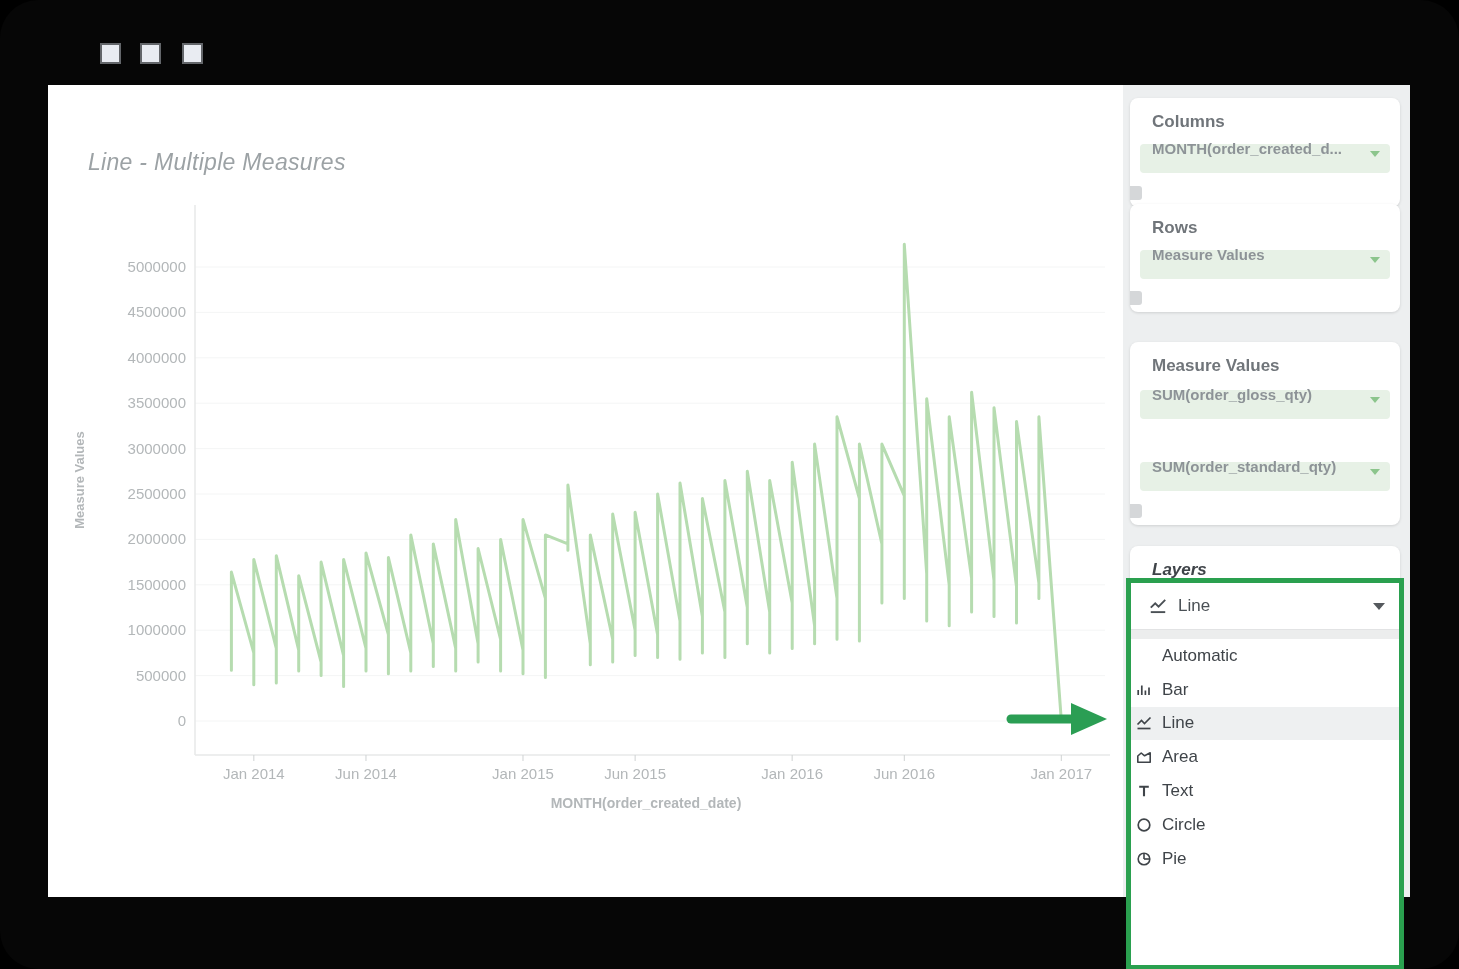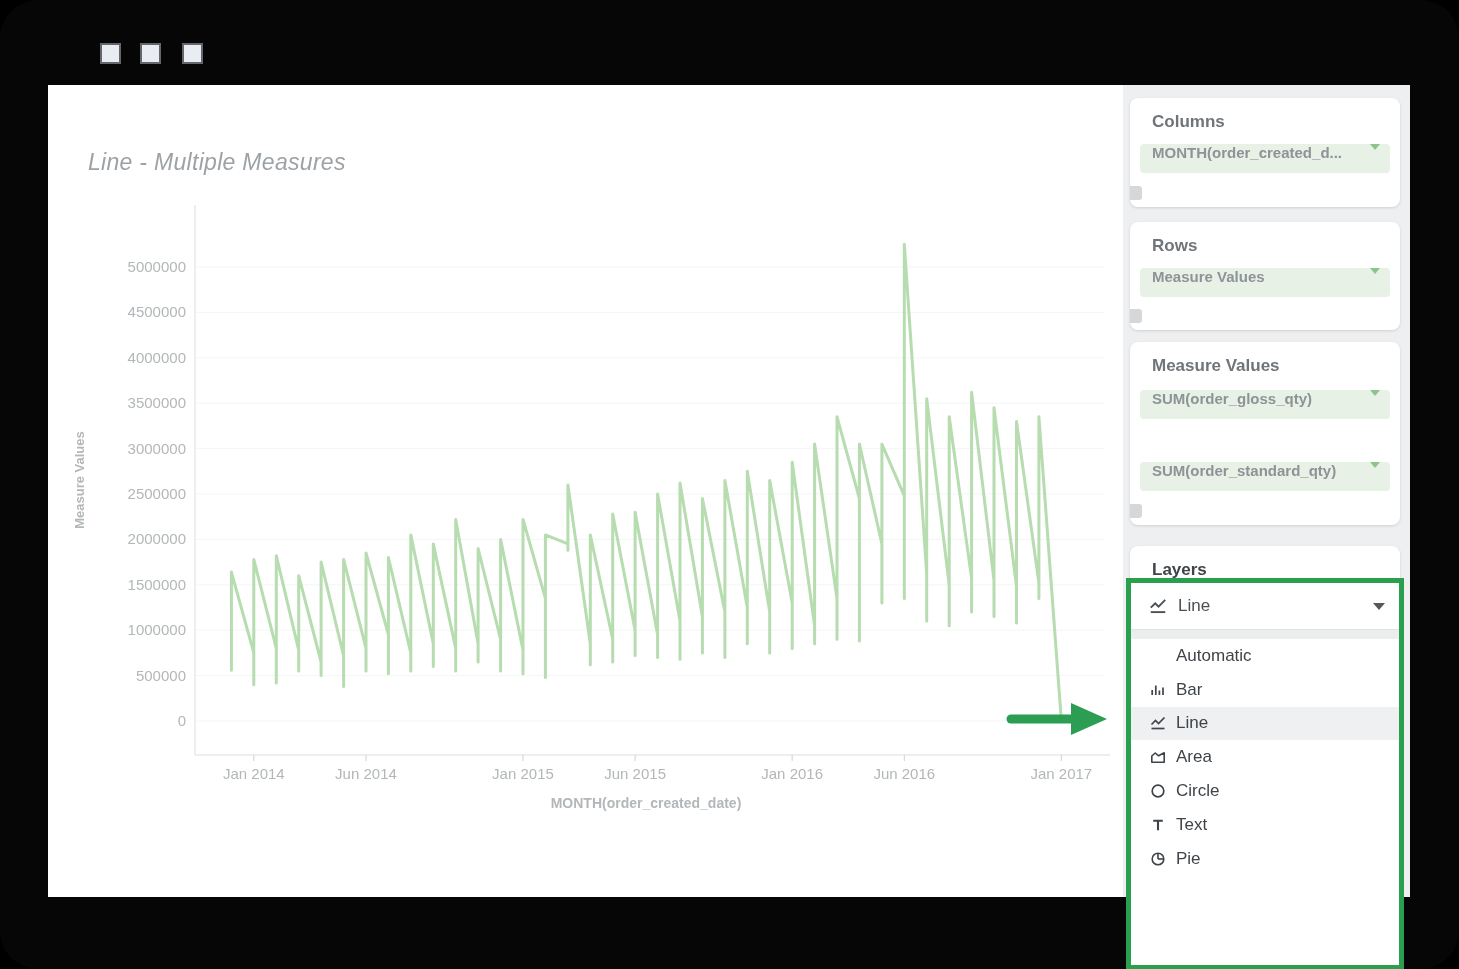--- a/index.html
+++ b/index.html
@@ -7,36 +7,36 @@
          font-family:"Liberation Sans",sans-serif;}
   .win-btn{position:absolute;top:43px;width:21px;height:21px;background:#e9ecf2;border:2px solid #63666a;box-sizing:border-box;}
   .content{position:absolute;left:48px;top:85px;width:1362px;height:812px;background:#ffffff;}
   .chart-title{position:absolute;left:40px;top:64px;font-size:23px;color:var(--title-text,#9ca2a5);letter-spacing:.3px;font-style:italic;}
   #chart-svg{position:absolute;left:0;top:0;}
   #chart-svg text{font-family:"Liberation Sans",sans-serif;}
   
   .sidebar{position:absolute;left:1075px;top:0;width:287px;height:812px;background:var(--sidebar-bg,#edeff0);}
   .card{position:absolute;left:7px;width:270px;background:#fff;border-radius:8px;box-shadow:0 1px 3px rgba(0,0,0,.13);}
   .card-heading{margin:0;padding:14px 0 0 22px;font-size:17px;font-weight:bold;color:var(--heading-text,#70757a);}
-  .card-heading.dark{color:var(--dark-text,#3f4449);}
+  .card-heading.dark{color:var(--dark-text,#3f4449);font-style:italic;}
   .pill{position:absolute;left:10px;width:250px;height:29px;background:var(--pill-bg,#e7f1e6);border-radius:4px;
-        display:flex;align-items:flex-start;padding:0 10px 0 12px;box-sizing:border-box;cursor:pointer;}
+        display:flex;align-items:flex-end;padding:0 10px 16px 12px;box-sizing:border-box;cursor:pointer;}
   .pill-label{flex:1;font-size:15px;font-weight:bold;color:var(--pill-text,#8d9397);white-space:nowrap;overflow:hidden;}
   .caret{width:0;height:0;border-left:5px solid transparent;border-right:5px solid transparent;
          border-top:6px solid var(--pill-caret,#8cc58c);}
   .caret.dark{border-left-width:6px;border-right-width:6px;border-top:7px solid #55595d;}
   .sliver{position:absolute;left:0;bottom:7px;width:12px;height:14px;background:#d5d7d9;border-radius:0 3px 3px 0;}
   
   .green-box{position:absolute;left:1078px;top:493px;width:278px;height:392px;border:5px solid var(--accent-green,#2aa04f);
              background:#fff;box-sizing:border-box;}
   .select-row{height:46px;display:flex;align-items:center;padding:0 14px 0 16px;border-bottom:1px solid #e2e3e4;cursor:pointer;}
   .select-label{font-size:17px;color:#4a5055;flex:1;margin-left:9px;}
   .dropdown-gap{height:9px;background:#eceded;}
   .menu{display:flex;flex-direction:column;}
-  .menu-item{height:33.8px;display:flex;align-items:center;padding-left:16px;font-size:17px;color:var(--dark-text,#3f4449);cursor:pointer;}
+  .menu-item{height:33.8px;display:flex;align-items:center;padding-left:2px;font-size:17px;color:var(--dark-text,#3f4449);cursor:pointer;}
   .menu-item.highlighted{background:var(--menu-highlight,#eef0f1);}
   .mi-icon{width:22px;margin-right:7px;display:flex;align-items:center;justify-content:center;}
   .arrow-svg{position:absolute;left:955px;top:614px;}
 </style>
 </head>
 <body>
 
 <div class="frame">
   <div>
     <div class="win-btn" style="left:100px"></div>
@@ -100,21 +100,21 @@
 
       <div class="card" style="top:13px;height:109px">
         <div class="card-heading">Columns</div>
         <div class="pill" style="top:46px">
           <span class="pill-label">MONTH(order_created_d...</span>
           <span class="caret"></span>
         </div>
         <div class="sliver"></div>
       </div>
 
-      <div class="card" style="top:137px;height:108px">
+      <div class="card" style="top:119px;height:108px">
         <div class="card-heading">Rows</div>
         <div class="pill" style="top:46px">
           <span class="pill-label">Measure Values</span>
           <span class="caret"></span>
         </div>
         <div class="sliver"></div>
       </div>
 
       <div class="card" style="top:257px;height:183px">
         <div class="card-heading">Measure Values</div>
@@ -180,33 +180,33 @@
             <svg width="18" height="18" viewBox="0 0 18 18">
               <path d="M2.8 14.2 V8 L6.2 5 L9.6 7.8 L15.2 4.8 V14.2 Z" fill="none" stroke="#3f4449" stroke-width="1.6" stroke-linejoin="round"></path>
             </svg>
           </span>
           <span>Area</span>
         </div>
 
         <div class="menu-item">
           <span class="mi-icon">
             <svg width="18" height="18" viewBox="0 0 18 18">
+              <path d="M4.2 4.8 H13.8 M9 4.8 V14.2" fill="none" stroke="#3f4449" stroke-width="2.1"></path>
+            </svg>
+          </span>
+          <span>Text</span>
+        </div>
+
+        <div class="menu-item">
+          <span class="mi-icon">
+            <svg width="18" height="18" viewBox="0 0 18 18">
               <circle cx="9" cy="9" r="5.8" fill="none" stroke="#3f4449" stroke-width="1.7"></circle>
             </svg>
           </span>
           <span>Circle</span>
-        </div>
-
-        <div class="menu-item">
-          <span class="mi-icon">
-            <svg width="18" height="18" viewBox="0 0 18 18">
-              <path d="M4.2 4.8 H13.8 M9 4.8 V14.2" fill="none" stroke="#3f4449" stroke-width="2.1"></path>
-            </svg>
-          </span>
-          <span>Text</span>
         </div>
 
         <div class="menu-item">
           <span class="mi-icon">
             <svg width="18" height="18" viewBox="0 0 18 18">
               <circle cx="9" cy="9" r="5.8" fill="none" stroke="#3f4449" stroke-width="1.6"></circle>
               <line x1="9" y1="9" x2="9" y2="3.2" stroke="#3f4449" stroke-width="1.6"></line>
               <line x1="9" y1="9" x2="14.8" y2="9" stroke="#3f4449" stroke-width="1.6"></line>
             </svg>
           </span>

